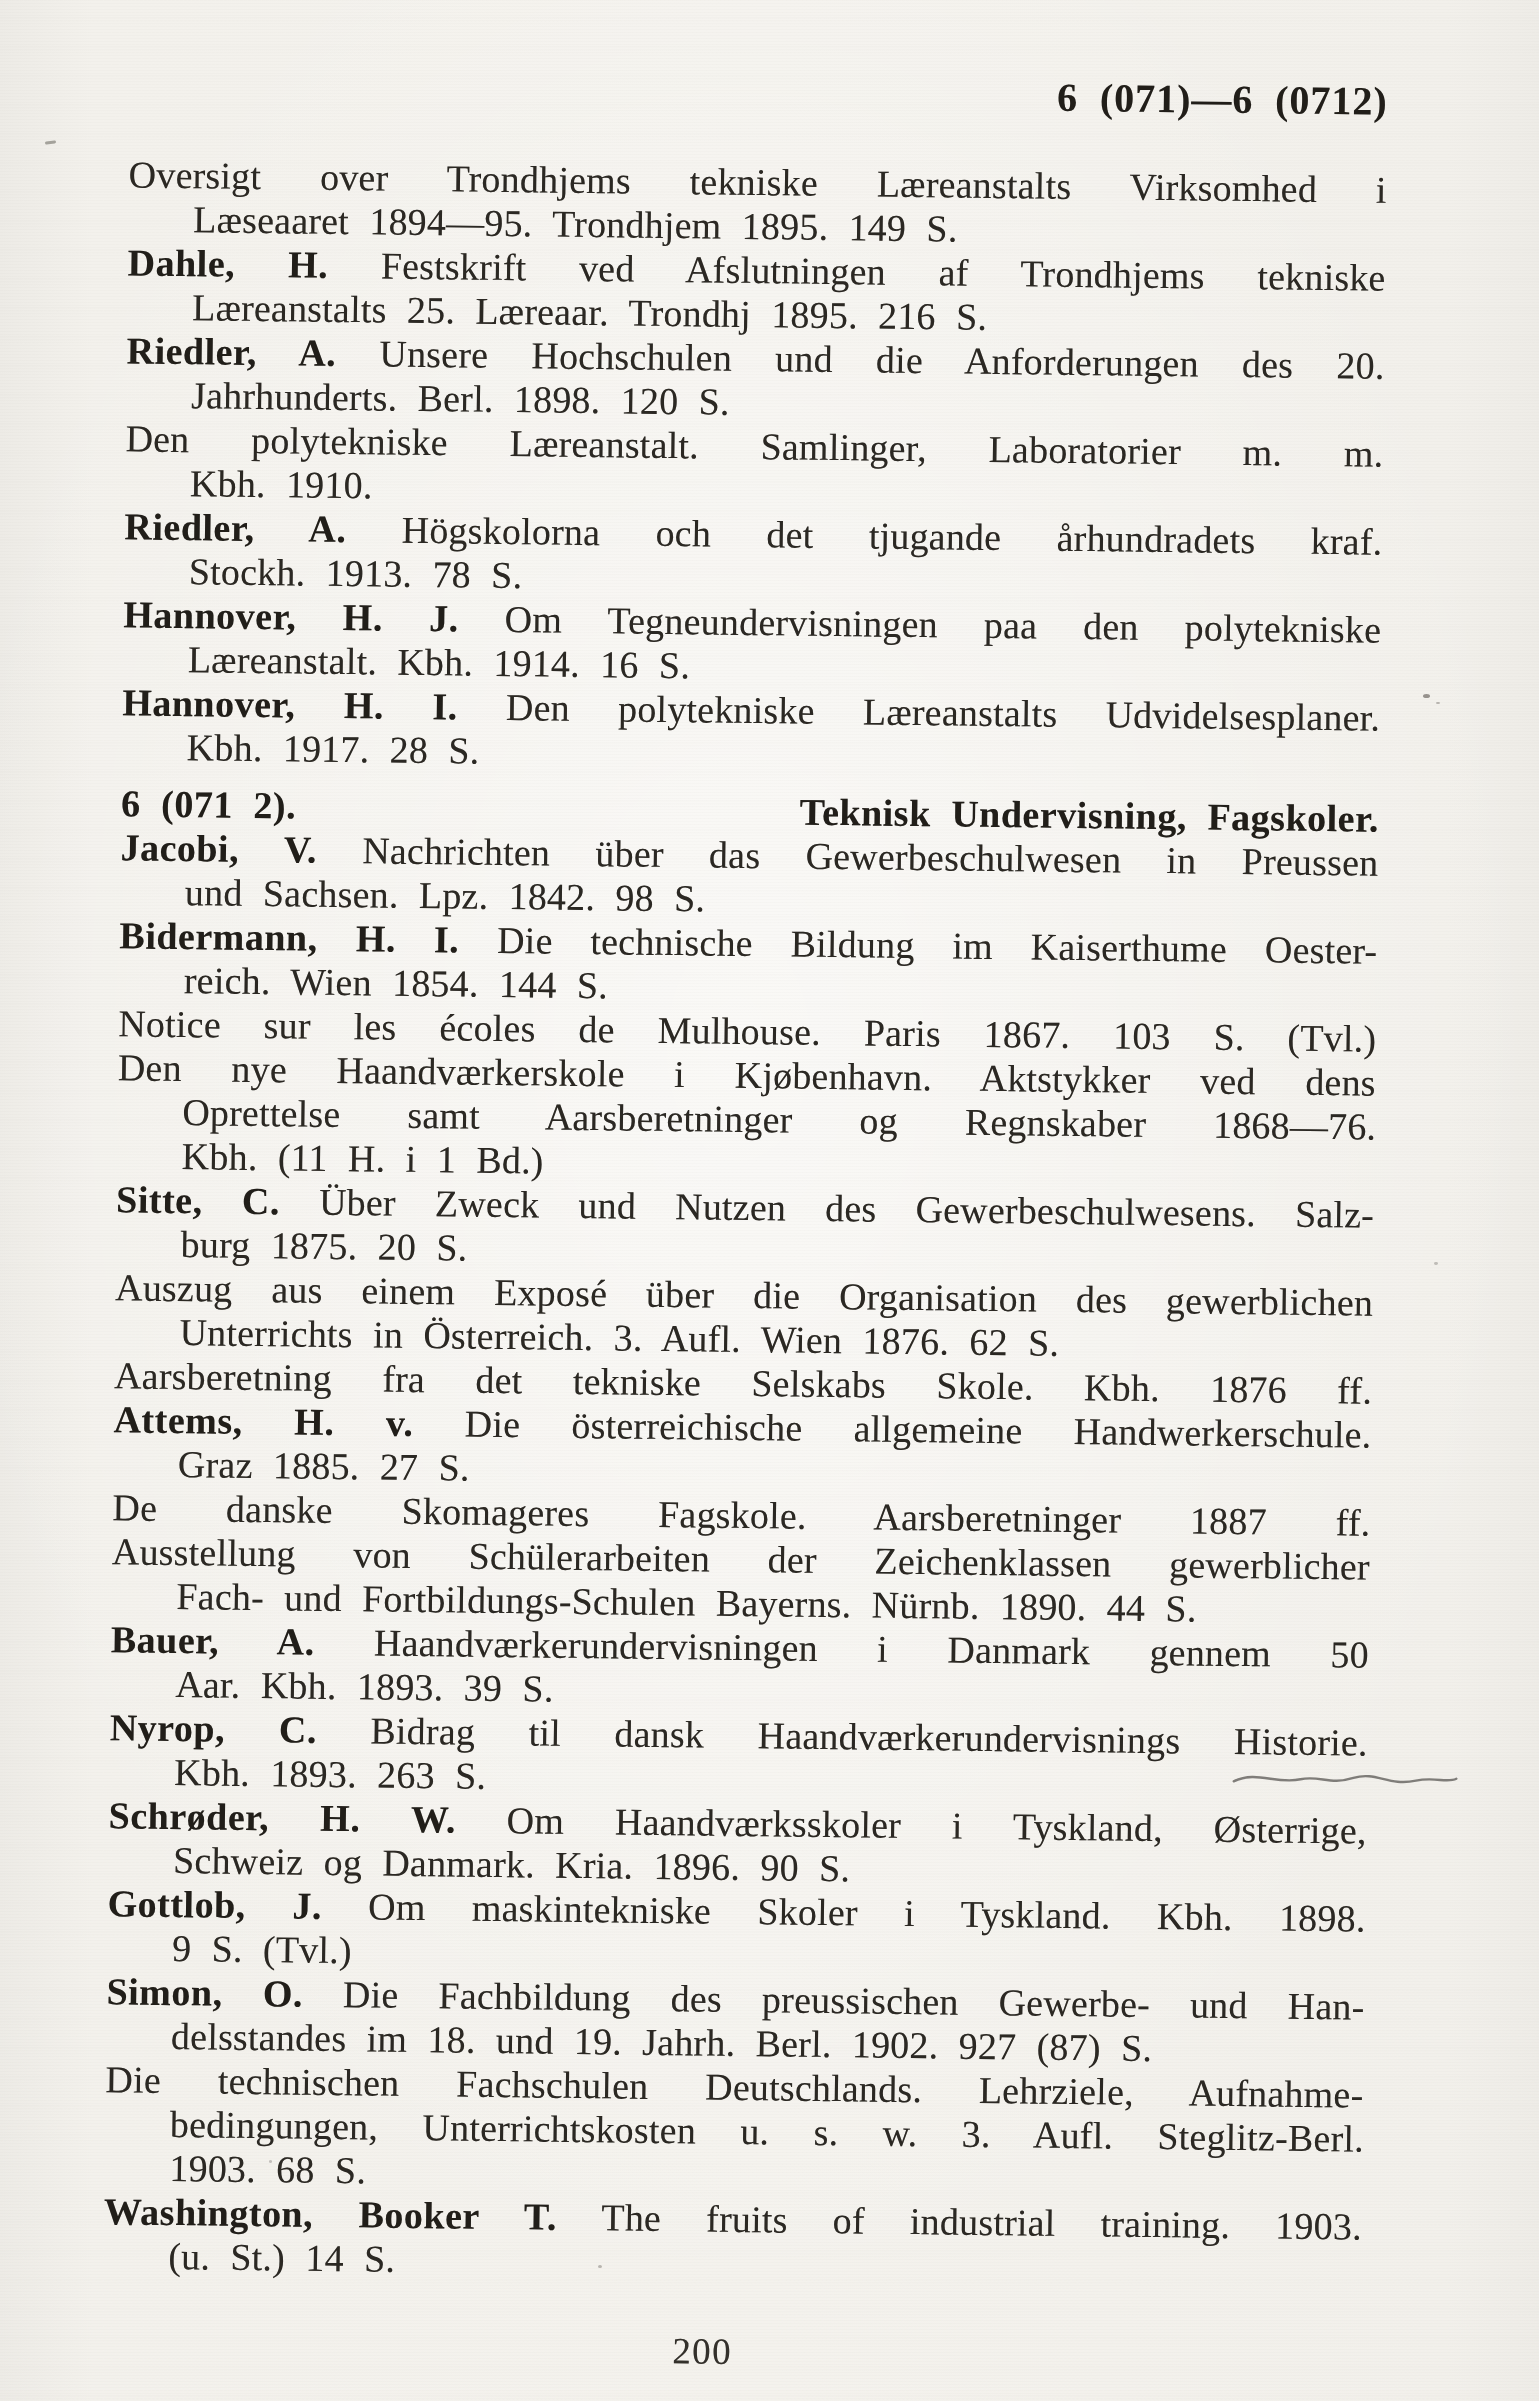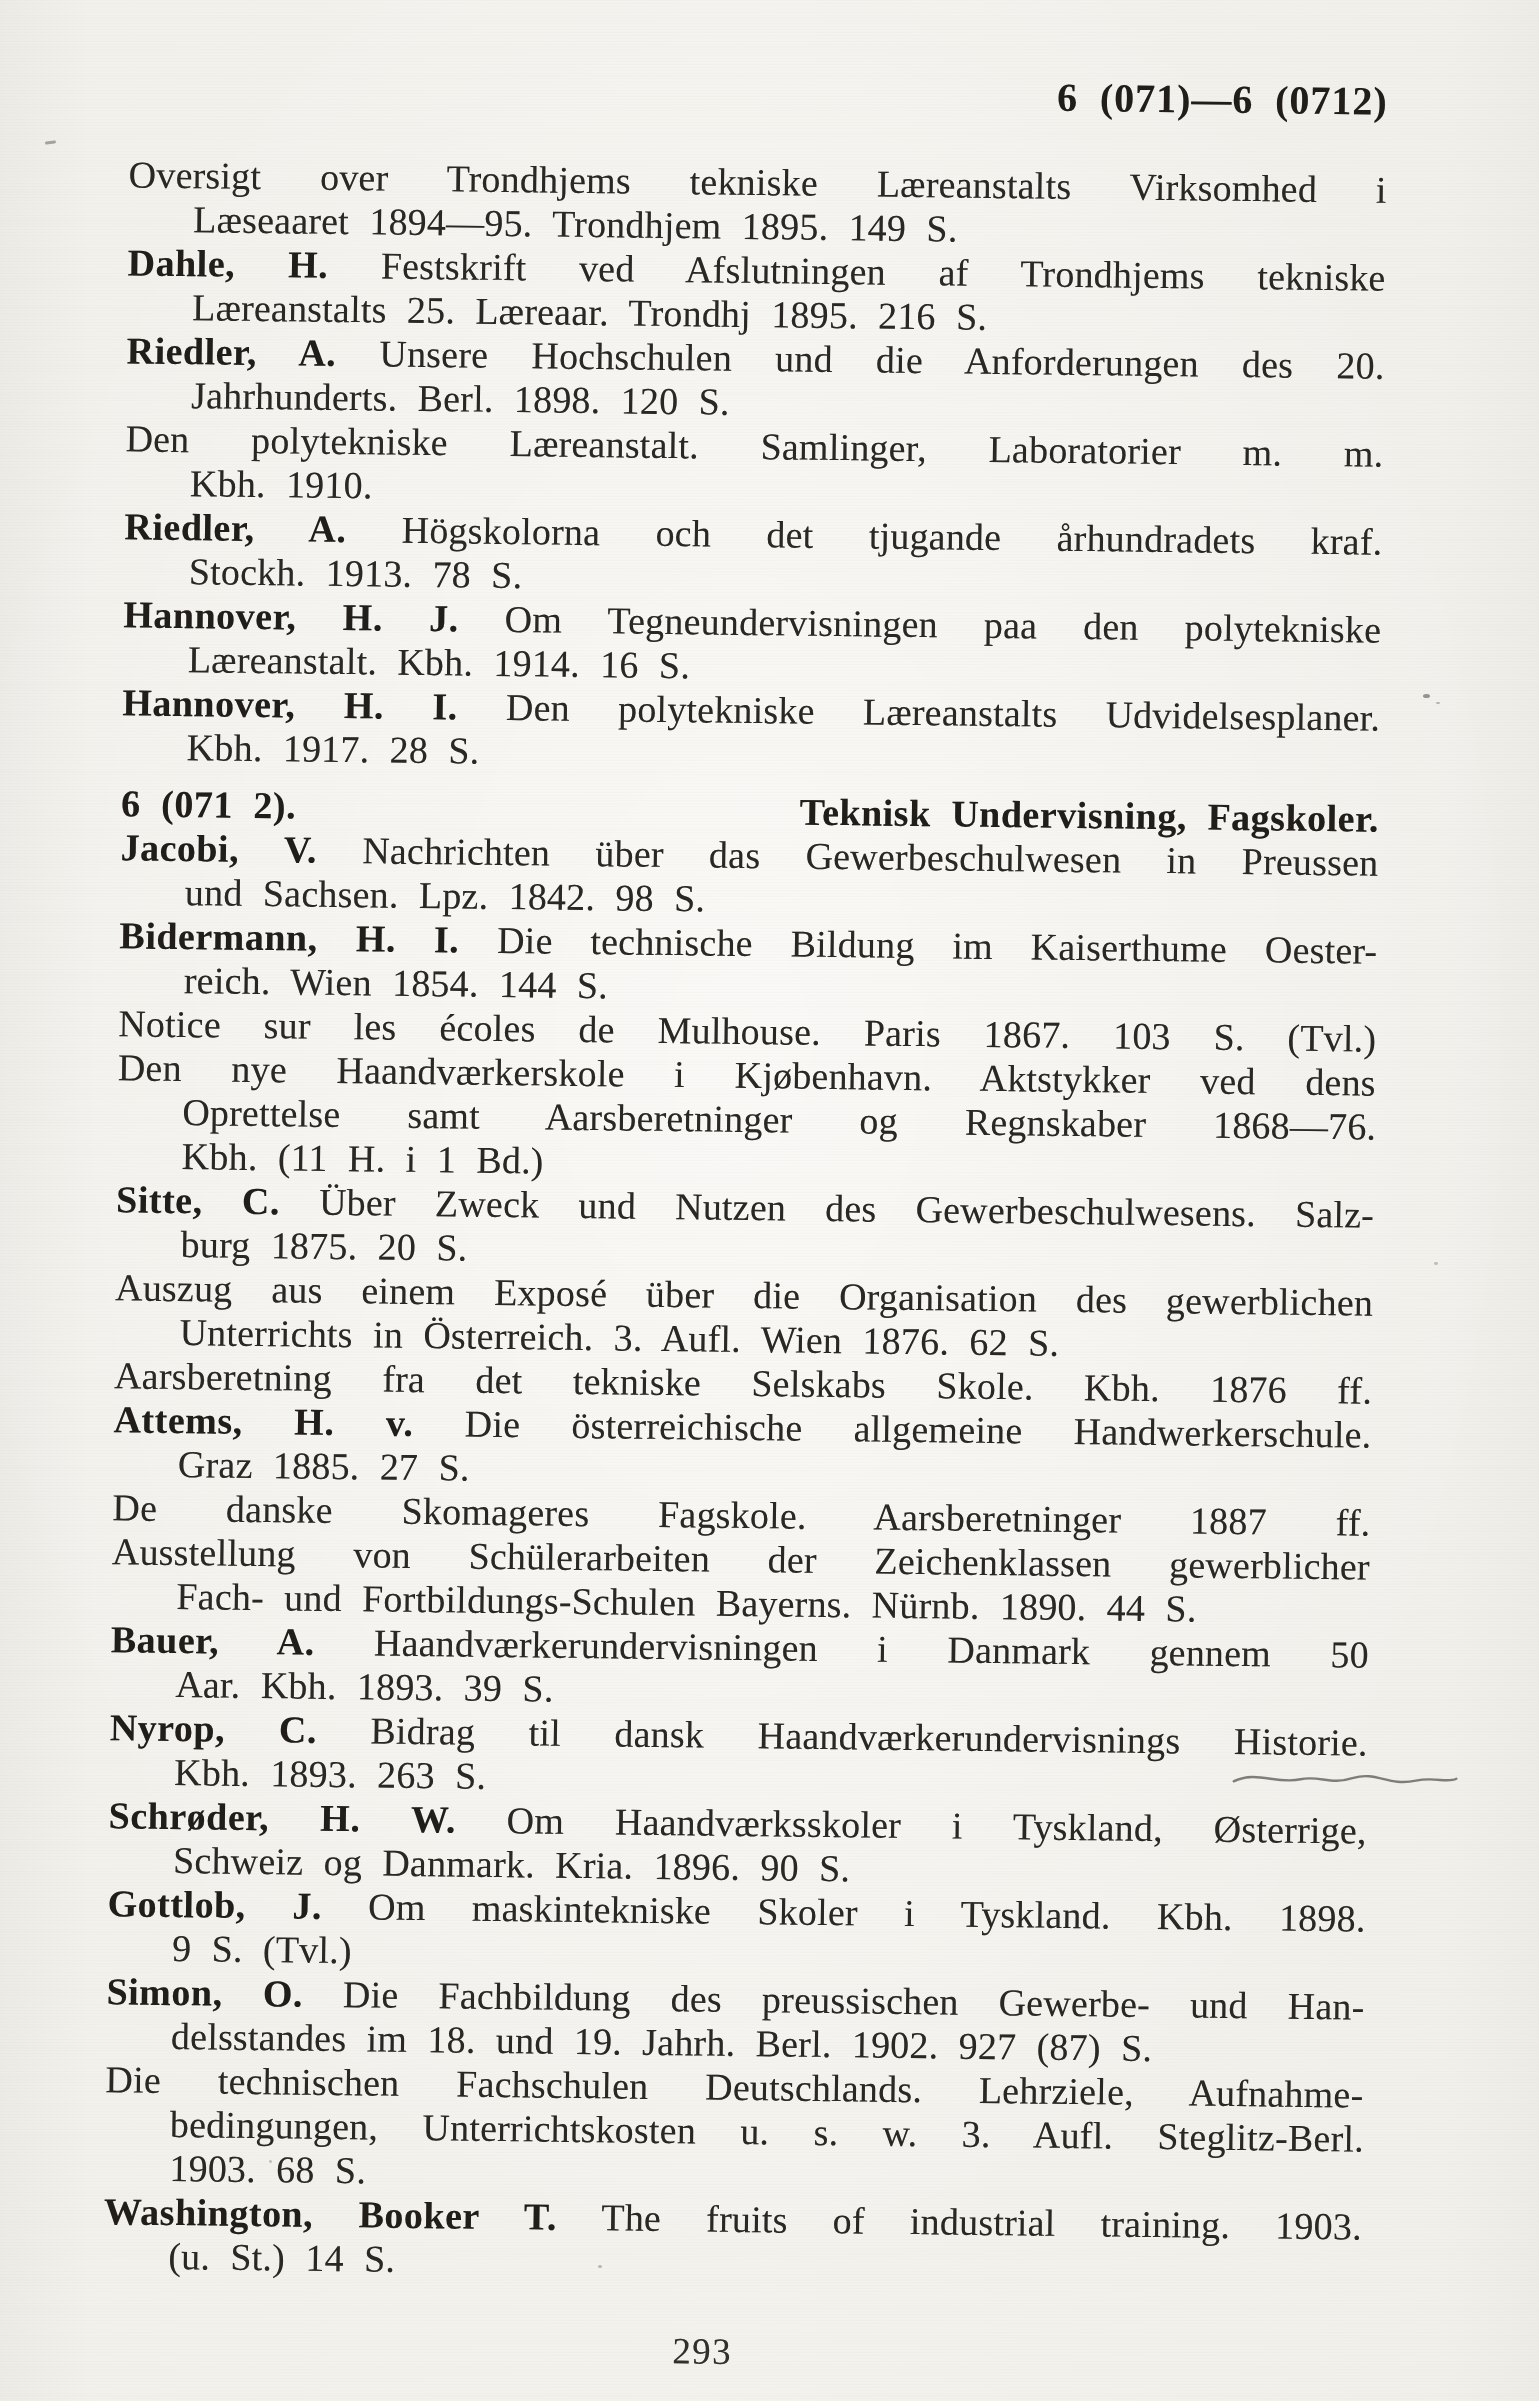--- a/index.html
+++ b/index.html
@@ -180,21 +180,21 @@
       <div class="bib-line just"><b class="author">Simon, O.</b> <span>Die Fachbildung des preussischen Gewerbe- und Han-</span></div>
       <div class="bib-line indent"><span>delsstandes im 18. und 19. Jahrh. Berl. 1902. 927 (87) S.</span></div>
       <div class="bib-line just"><span>Die technischen Fachschulen Deutschlands. Lehrziele, Aufnahme-</span></div>
       <div class="bib-line indent just"><span>bedingungen, Unterrichtskosten u. s. w. 3. Aufl. Steglitz-Berl.</span></div>
       <div class="bib-line indent"><span>1903. 68 S.</span></div>
       <div class="bib-line just"><b class="author">Washington, Booker T.</b> <span>The fruits of industrial training. 1903.</span></div>
       <div class="bib-line indent"><span>(u. St.) 14 S.</span></div>
     </main>
 
   <footer class="page-footer">
-    <span class="page-number">293</span>
+    <span class="page-number">200</span>
   </footer>
 </div>
 
 <div class="speck s1"></div>
 <div class="speck s2"></div>
 <div class="speck s3"></div>
 <div class="speck s4"></div>
 <div class="speck s5"></div>
 <div class="speck s6"></div>
 

